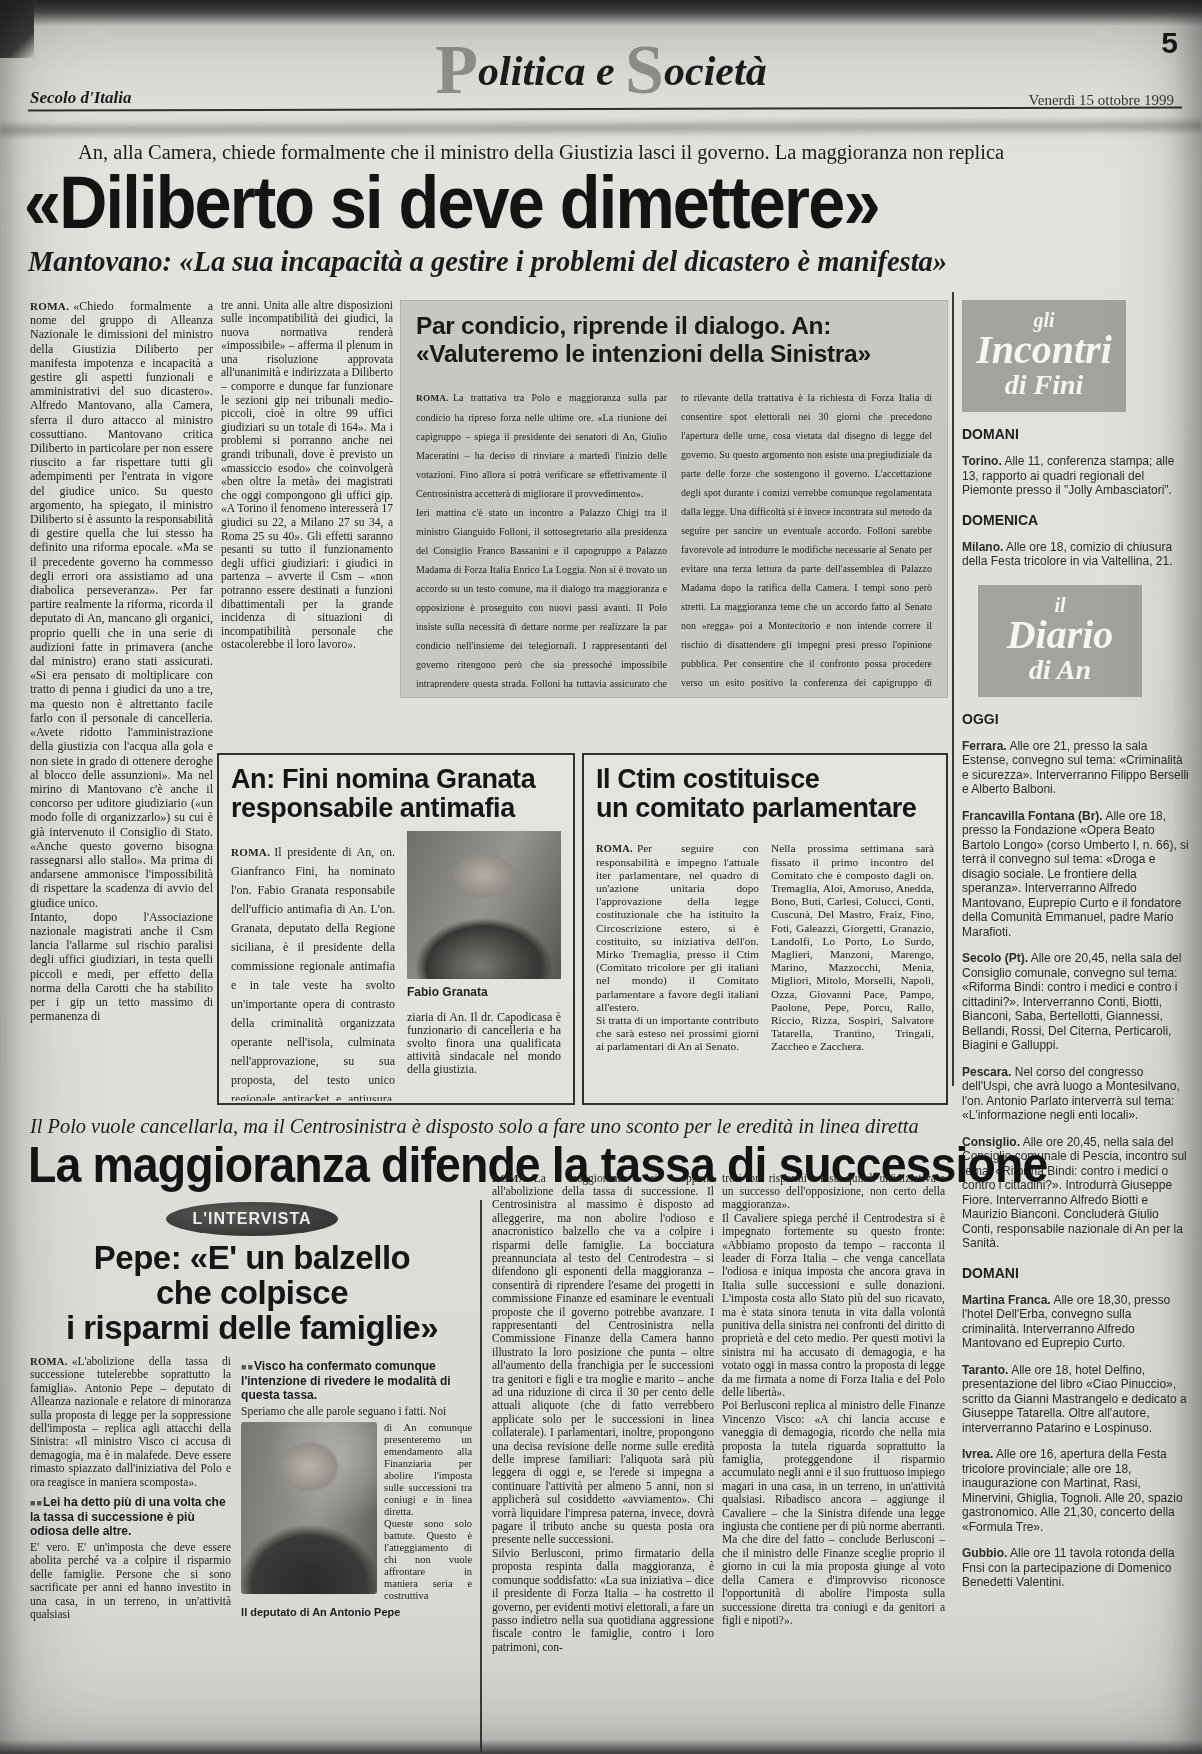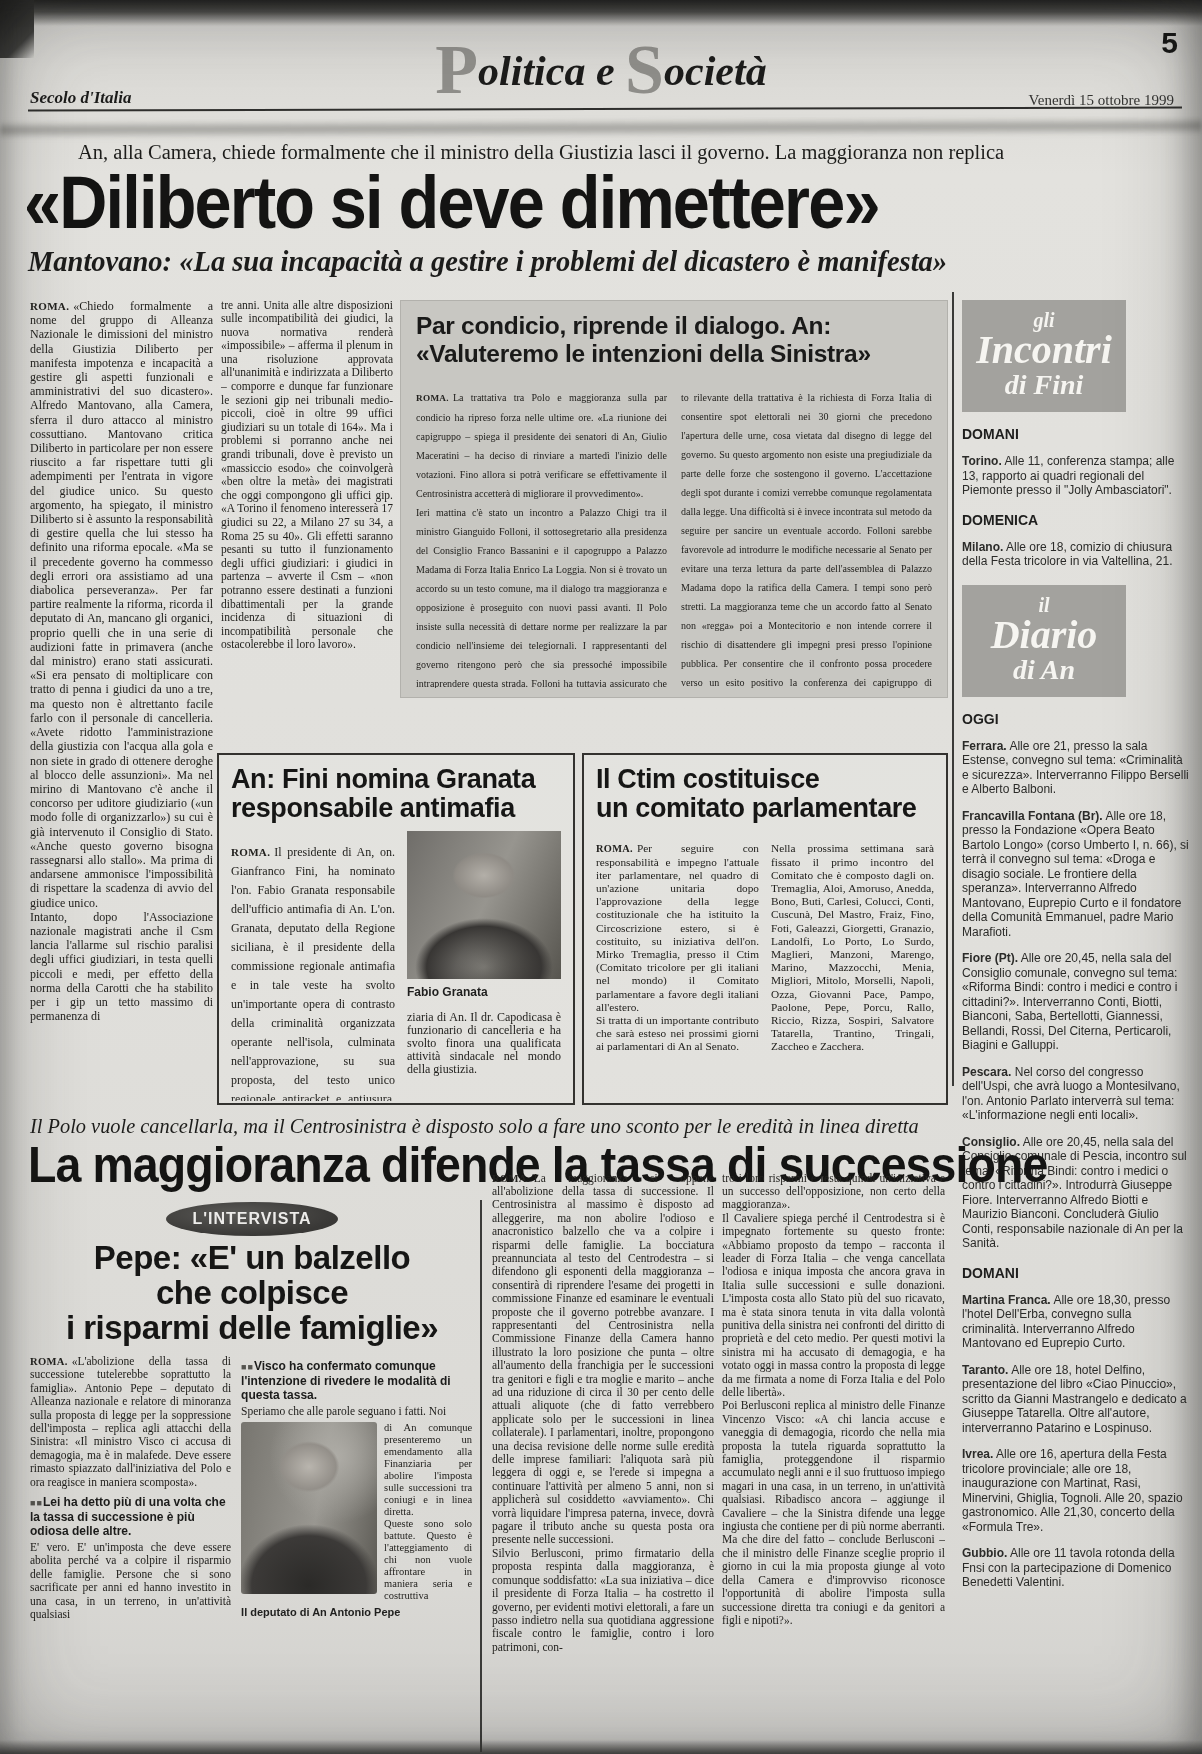--- a/index.html
+++ b/index.html
@@ -123,29 +123,29 @@
     <div class="panel">
       <span class="t-sm">gli</span>
       <span class="t-lg">Incontri</span>
       <span class="t-md">di Fini</span>
     </div>
     <div class="sb-label">DOMANI</div>
     <p class="sb-entry"><span class="sb-city">Torino.</span> <span>Alle 11, conferenza stampa; alle 13, rapporto ai quadri regionali del Piemonte presso il "Jolly Ambasciatori".</span></p>
     <div class="sb-label">DOMENICA</div>
     <p class="sb-entry"><span class="sb-city">Milano.</span> <span>Alle ore 18, comizio di chiusura della Festa tricolore in via Valtellina, 21.</span></p>
 
-    <div class="panel" style="margin-top:16px;">
+    <div class="panel" style="margin-top:16px;margin-left:16px;">
       <span class="t-sm">il</span>
       <span class="t-lg">Diario</span>
       <span class="t-md">di An</span>
     </div>
     <div class="sb-label">OGGI</div>
     <p class="sb-entry"><span class="sb-city">Ferrara.</span> <span>Alle ore 21, presso la sala Estense, convegno sul tema: «Criminalità e sicurezza». Interverranno Filippo Berselli e Alberto Balboni.</span></p>
     <p class="sb-entry"><span class="sb-city">Francavilla Fontana (Br).</span> <span>Alle ore 18, presso la Fondazione «Opera Beato Bartolo Longo» (corso Umberto I, n. 66), si terrà il convegno sul tema: «Droga e disagio sociale. Le frontiere della speranza». Interverranno Alfredo Mantovano, Euprepio Curto e il fondatore della Comunità Emmanuel, padre Mario Marafioti.</span></p>
-    <p class="sb-entry"><span class="sb-city">Fiore (Pt).</span> <span>Alle ore 20,45, nella sala del Consiglio comunale, convegno sul tema: «Riforma Bindi: contro i medici e contro i cittadini?». Interverranno Conti, Biotti, Bianconi, Saba, Bertellotti, Giannessi, Bellandi, Rossi, Del Citerna, Perticaroli, Biagini e Galluppi.</span></p>
+    <p class="sb-entry"><span class="sb-city">Secolo (Pt).</span> <span>Alle ore 20,45, nella sala del Consiglio comunale, convegno sul tema: «Riforma Bindi: contro i medici e contro i cittadini?». Interverranno Conti, Biotti, Bianconi, Saba, Bertellotti, Giannessi, Bellandi, Rossi, Del Citerna, Perticaroli, Biagini e Galluppi.</span></p>
     <p class="sb-entry"><span class="sb-city">Pescara.</span> <span>Nel corso del congresso dell'Uspi, che avrà luogo a Montesilvano, l'on. Antonio Parlato interverrà sul tema: «L'informazione negli enti locali».</span></p>
     <p class="sb-entry"><span class="sb-city">Consiglio.</span> <span>Alle ore 20,45, nella sala del Consiglio comunale di Pescia, incontro sul tema: «Riforma Bindi: contro i medici o contro i cittadini?». Introdurrà Giuseppe Fiore. Interverranno Alfredo Biotti e Maurizio Bianconi. Concluderà Giulio Conti, responsabile nazionale di An per la Sanità.</span></p>
     <div class="sb-label">DOMANI</div>
     <p class="sb-entry"><span class="sb-city">Martina Franca.</span> <span>Alle ore 18,30, presso l'hotel Dell'Erba, convegno sulla criminalità. Interverranno Alfredo Mantovano ed Euprepio Curto.</span></p>
     <p class="sb-entry"><span class="sb-city">Taranto.</span> <span>Alle ore 18, hotel Delfino, presentazione del libro «Ciao Pinuccio», scritto da Gianni Mastrangelo e dedicato a Giuseppe Tatarella. Oltre all'autore, interverranno Patarino e Lospinuso.</span></p>
     <p class="sb-entry"><span class="sb-city">Ivrea.</span> <span>Alle ore 16, apertura della Festa tricolore provinciale; alle ore 18, inaugurazione con Martinat, Rasi, Minervini, Ghiglia, Tognoli. Alle 20, spazio gastronomico. Alle 21,30, concerto della «Formula Tre».</span></p>
     <p class="sb-entry"><span class="sb-city">Gubbio.</span> <span>Alle ore 11 tavola rotonda della Fnsi con la partecipazione di Domenico Benedetti Valentini.</span></p>
   </div>
 
   <div class="abs nbox gbox">

